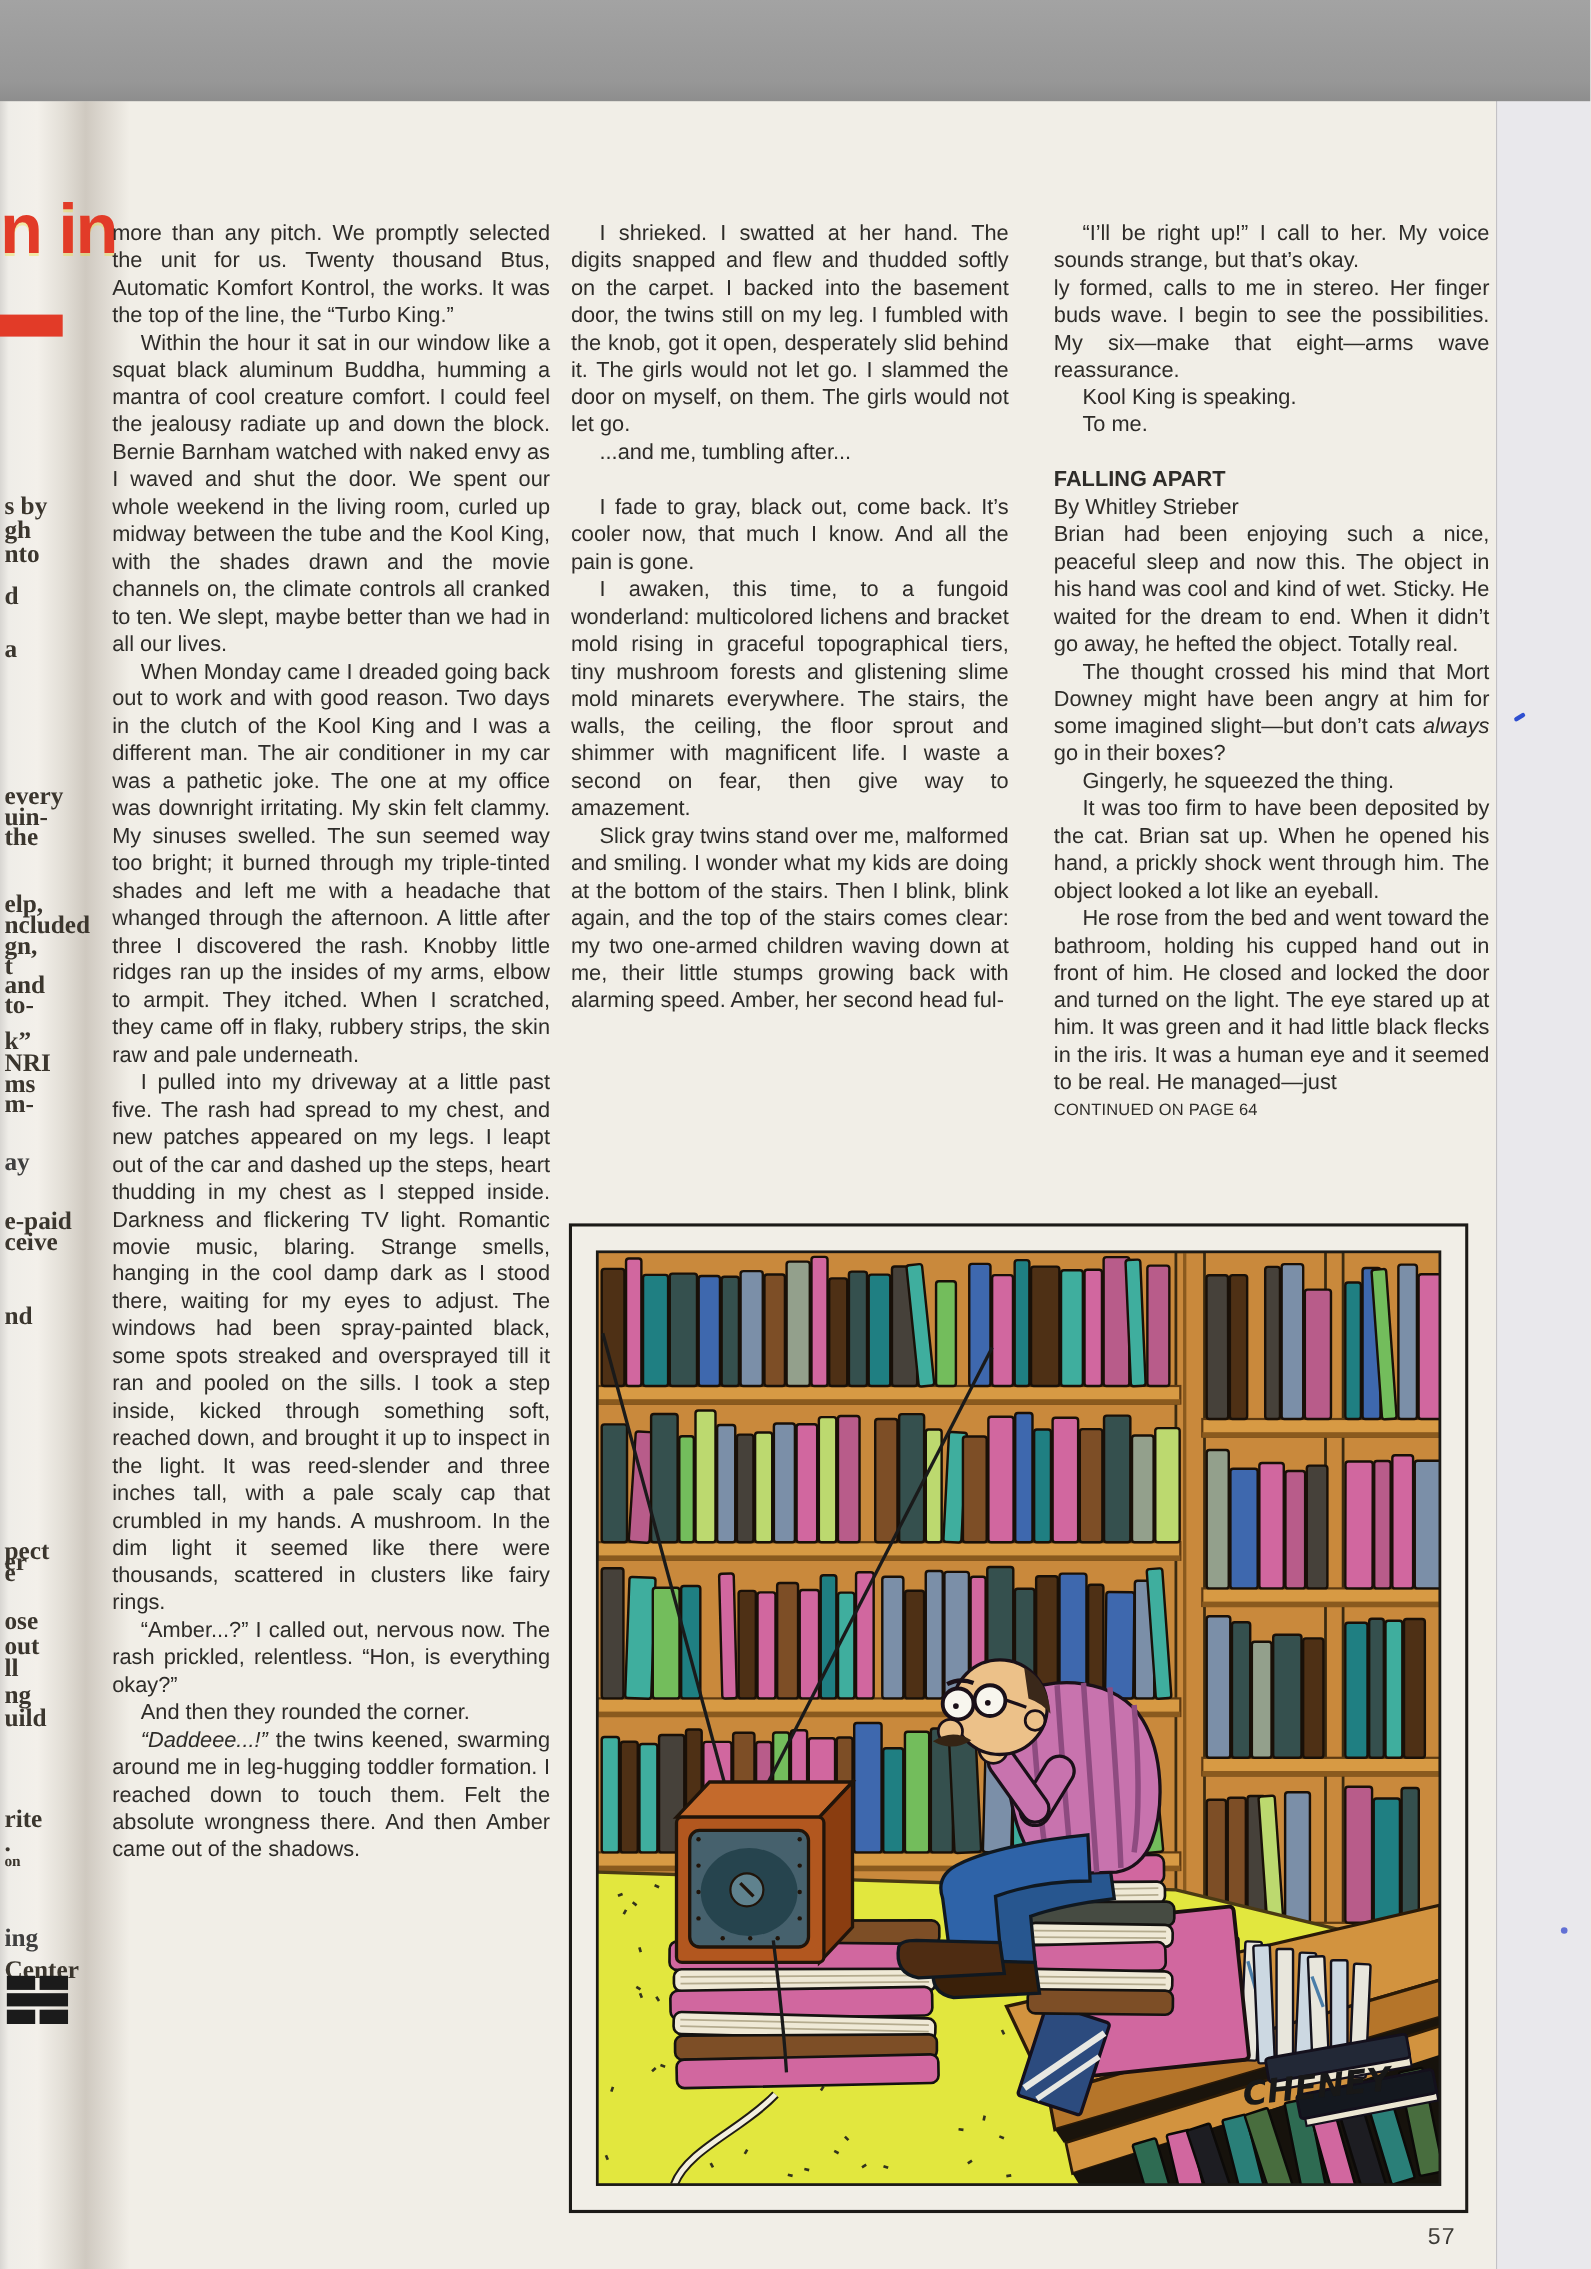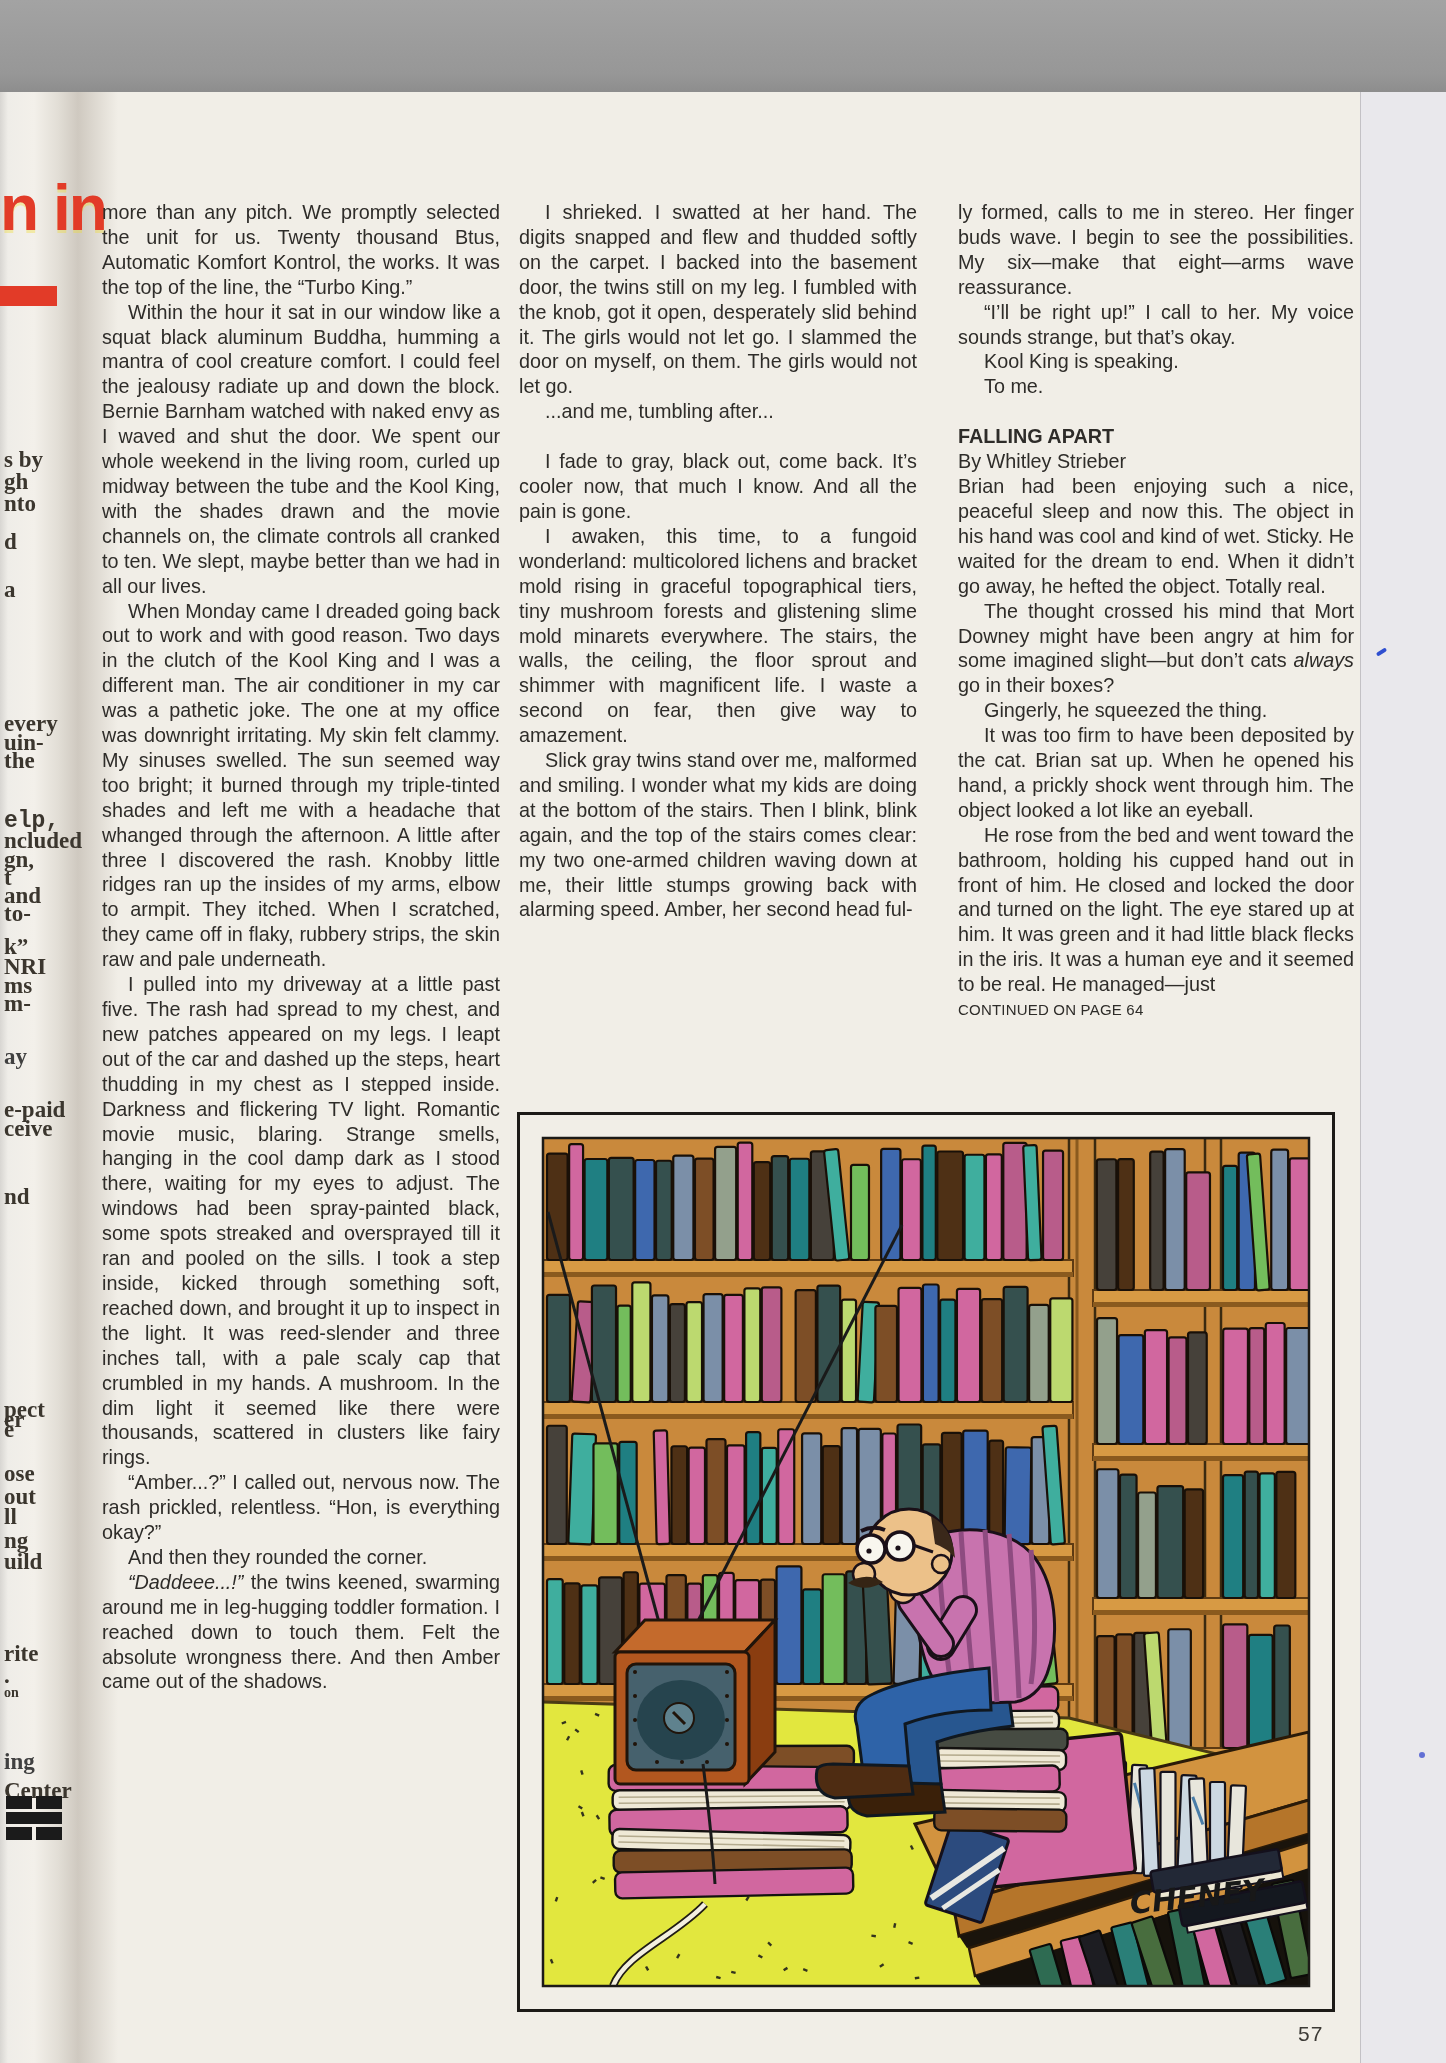--- a/index.html
+++ b/index.html
@@ -60,21 +60,21 @@
     <div class="red-rule"></div>
     <div>
         <div class="frag" style="top: 448px;">s by</div>
         <div class="frag" style="top: 470px;">gh</div>
         <div class="frag" style="top: 492px;">nto</div>
         <div class="frag" style="top: 530px;">d</div>
         <div class="frag" style="top: 578px;">a</div>
         <div class="frag" style="top: 712px;">every</div>
         <div class="frag" style="top: 731px;">uin-</div>
         <div class="frag" style="top: 749px;">the</div>
-        <div class="frag" style="top: 810px; font-family: Liberation Mono, monospace;">elp,</div>
+        <div class="frag" style="top: 810px;">elp,</div>
         <div class="frag" style="top: 829px;">ncluded</div>
         <div class="frag" style="top: 848px;">gn,</div>
         <div class="frag" style="top: 866px;">t</div>
         <div class="frag" style="top: 884px;">and</div>
         <div class="frag" style="top: 902px;">to-</div>
         <div class="frag" style="top: 935px;">k”</div>
         <div class="frag" style="top: 955px;">NRI</div>
         <div class="frag" style="top: 974px;">ms</div>
         <div class="frag" style="top: 992px;">m-</div>
         <div class="frag red" style="top: 1045px;">ay</div>
@@ -118,22 +118,22 @@
       <p class="body indent"><i>“Daddeee...!”</i> the twins keened, swarming around me in leg-hugging toddler formation. I reached down to touch them. Felt the absolute wrongness there. And then Amber came out of the shadows.</p>
     </div>
   <div class="col" id="col2">
       <p class="body indent">I shrieked. I swatted at her hand. The digits snapped and flew and thudded softly on the carpet. I backed into the basement door, the twins still on my leg. I fumbled with the knob, got it open, desperately slid behind it. The girls would not let go. I slammed the door on myself, on them. The girls would not let go.</p>
       <p class="body indent">...and me, tumbling after...</p>
       <p class="body indent gap">I fade to gray, black out, come back. It’s cooler now, that much I know. And all the pain is gone.</p>
       <p class="body indent">I awaken, this time, to a fungoid wonderland: multicolored lichens and bracket mold rising in graceful topographical tiers, tiny mushroom forests and glistening slime mold minarets everywhere. The stairs, the walls, the ceiling, the floor sprout and shimmer with magnificent life. I waste a second on fear, then give way to amazement.</p>
       <p class="body indent">Slick gray twins stand over me, malformed and smiling. I wonder what my kids are doing at the bottom of the stairs. Then I blink, blink again, and the top of the stairs comes clear: my two one-armed children waving down at me, their little stumps growing back with alarming speed. Amber, her second head ful-</p>
     </div>
   <div class="col" id="col3">
+      <p class="body indent">“I’ll be right up!” I call to her. My voice sounds strange, but that’s okay.</p>
       <p class="body">ly formed, calls to me in stereo. Her finger buds wave. I begin to see the possibilities. My six—make that eight—arms wave reassurance.</p>
-      <p class="body indent">“I’ll be right up!” I call to her. My voice sounds strange, but that’s okay.</p>
       <p class="body indent">Kool King is speaking.</p>
       <p class="body indent">To me.</p>
       <p class="heading">FALLING APART</p>
       <p class="byline">By Whitley Strieber</p>
       <p class="body">Brian had been enjoying such a nice, peaceful sleep and now this. The object in his hand was cool and kind of wet. Sticky. He waited for the dream to end. When it didn’t go away, he hefted the object. Totally real.</p>
       <p class="body indent">The thought crossed his mind that Mort Downey might have been angry at him for some imagined slight—but don’t cats <i>always</i> go in their boxes?</p>
       <p class="body indent">Gingerly, he squeezed the thing.</p>
       <p class="body indent">It was too firm to have been deposited by the cat. Brian sat up. When he opened his hand, a prickly shock went through him. The object looked a lot like an eyeball.</p>
       <p class="body indent">He rose from the bed and went toward the bathroom, holding his cupped hand out in front of him. He closed and locked the door and turned on the light. The eye stared up at him. It was green and it had little black flecks in the iris. It was a human eye and it seemed to be real. He managed—just</p>
       <p class="continued">CONTINUED ON PAGE 64</p>

